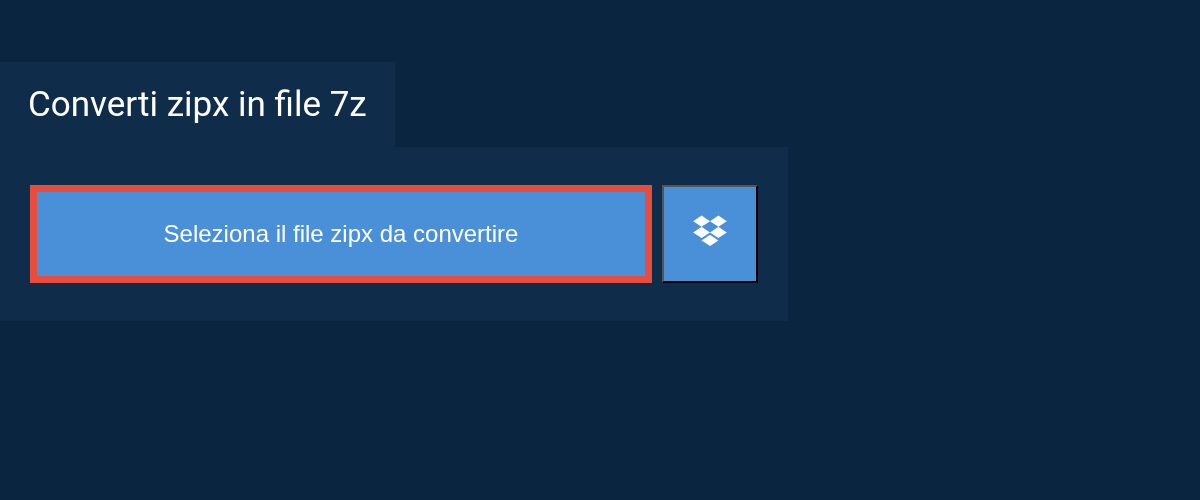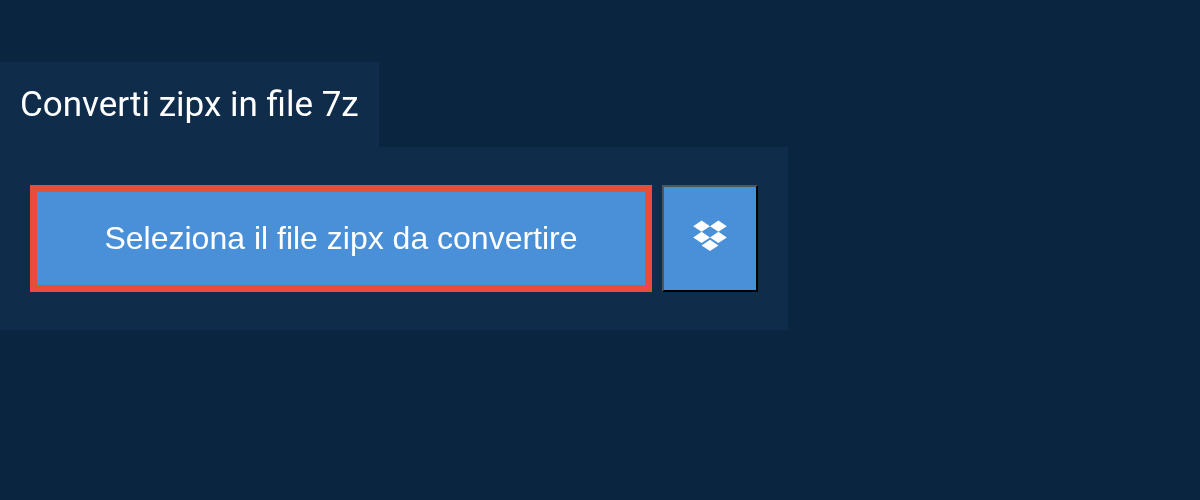--- a/index.html
+++ b/index.html
@@ -9,21 +9,21 @@
     }
     body {
       width: 1200px;
       height: 500px;
       background: #0a2540;
       font-family: -apple-system, BlinkMacSystemFont, "Segoe UI", Roboto, Helvetica, Arial, sans-serif;
       overflow: hidden;
     }
     .header-bar {
       background: #0f2d4a;
-      padding: 22px 20px;
+      padding: 22px 28px;
       display: inline-block;
       margin-top: 62px;
     }
     .header-title {
       color: #ffffff;
       font-size: 35px;
       font-weight: 400;
     }
     .upload-panel {
       background: #0f2d4a;
@@ -31,21 +31,21 @@
       padding: 38px 30px;
       width: 788px;
       display: flex;
       gap: 10px;
       align-items: stretch;
     }
     .select-file-button {
       background: #4a90d9;
       border: 7px solid #e74c3c;
       color: #ffffff;
-      font-size: 32px;
+      font-size: 24px;
       font-weight: 400;
       padding: 28px 40px;
       flex: 1;
       text-align: center;
       cursor: pointer;
       display: flex;
       align-items: center;
       justify-content: center;
     }
     .dropbox-button {

